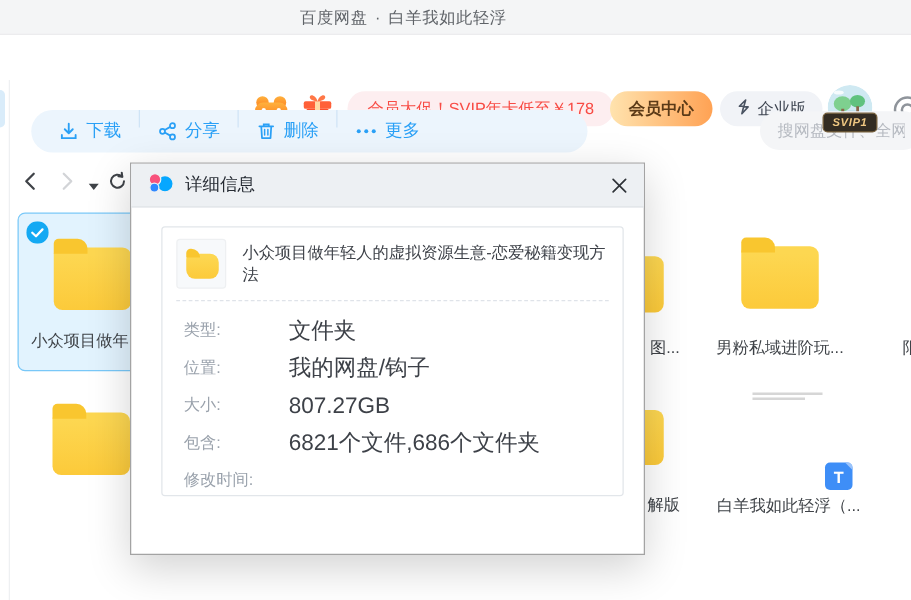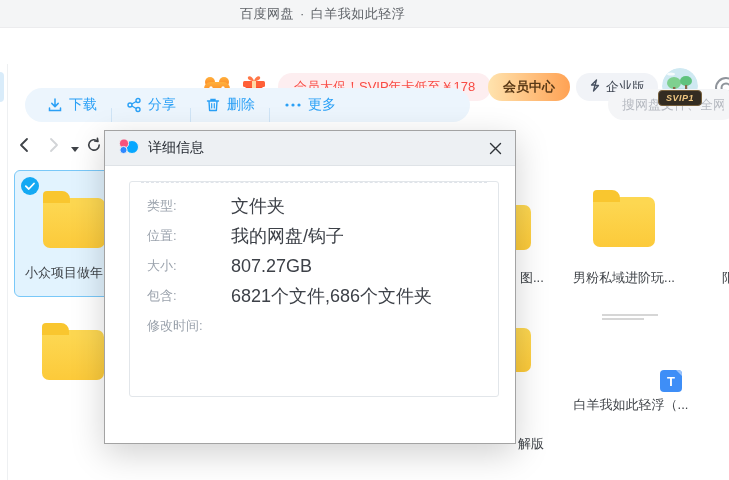--- a/index.html
+++ b/index.html
@@ -29,21 +29,21 @@
     display:flex; align-items:center; gap:5px; }
   .avatar { position:absolute; left:662px; top:40px; width:36px; height:36px;
     border-radius:50%; overflow:hidden; }
   .svip-badge { position:absolute; left:658px; top:62px; width:44px; height:16px;
     background:#332c22; border:1px solid #77603c; border-radius:4px;
     color:#f0c882; font-size:9px; font-weight:bold; font-style:italic;
     display:flex; align-items:center; justify-content:center; letter-spacing:.5px; z-index:3; }
   .help-ring { position:absolute; left:714px; top:48px; width:24px; height:24px; }
   
   .toolbar { position:absolute; left:25px; top:88px; width:445px; height:34px;
-    border-radius:17px; background:#ecf5fd; display:flex; align-items:flex-end; padding:0 8px; }
+    border-radius:17px; background:#ecf5fd; display:flex; align-items:flex-start; padding:0 8px; }
   .tool-btn { display:flex; align-items:center; gap:6px; padding:0 14px;
     color:#2aa0f6; font-size:14px; cursor:pointer; height:100%; }
   .tool-sep { width:1px; height:14px; background:#cfe4f6; }
   .search-pill { position:absolute; left:608px; top:89px; width:130px; height:31px;
     border-radius:16px; background:#f4f5f7; }
   .search-pill input { width:100%; height:100%; border:none; outline:none; background:transparent;
     padding:0 14px; font-size:13px; color:#6a6e75;
     font-family:"Liberation Sans","DejaVu Sans",sans-serif; }
   .search-pill input::placeholder { color:#b6bac1; }
   
@@ -260,21 +260,21 @@
   <div class="label" style="top:97px;">男粉私域进阶玩...</div>
 </div>
 
 <div class="clip-label" style="left:722px; top:269px;">阳</div>
 
 <div class="tile" style="left:14px; top:310px; width:100px; height:110px;">
   <div class="folder" style="left:28px; top:20px; width:62px; height:50px;"></div>
 </div>
 
 <div class="folder-clip" style="left:516px; top:328px; width:15px; height:44px;"></div>
-<div class="clip-label" style="left:518px; top:395px;margin-top:40px;">解版</div>
+<div class="clip-label" style="left:518px; top:395px;">解版</div>
 
 <div class="tile" style="left:572px; top:310px; width:118px; height:110px;">
   <div class="preview-line" style="left:30px; top:4px; width:56px;"></div>
   <div class="preview-line" style="left:30px; top:8px; width:42px;"></div>
   <div class="t-badge">
     <span>T</span>
   </div>
   <div class="label" style="top:86px;">白羊我如此轻浮（...</div>
 </div>
 
@@ -289,20 +289,26 @@
     </span>
     <span class="dlg-title">详细信息</span>
     <span class="dlg-close">
       <svg width="13" height="13" viewBox="0 0 13 13">
         <path d="M1.5 1.5 L11.5 11.5 M11.5 1.5 L1.5 11.5" stroke="#2f3338" stroke-width="1.4" stroke-linecap="round"></path>
       </svg>
     </span>
   </div>
 
   <div class="info-box">
+    <div class="file-row">
+      <div class="file-icon-box">
+        <div class="folder"></div>
+      </div>
+      <div class="file-name">小众项目做年轻人的虚拟资源生意-恋爱秘籍变现方法</div>
+    </div>
     <div class="dash-sep"></div>
     <div class="detail-rows">
       <div class="d-row">
         <span class="d-label">类型:</span>
         <span class="d-value">文件夹</span>
       </div>
       <div class="d-row">
         <span class="d-label">位置:</span>
         <span class="d-value">我的网盘/钩子</span>
       </div>

